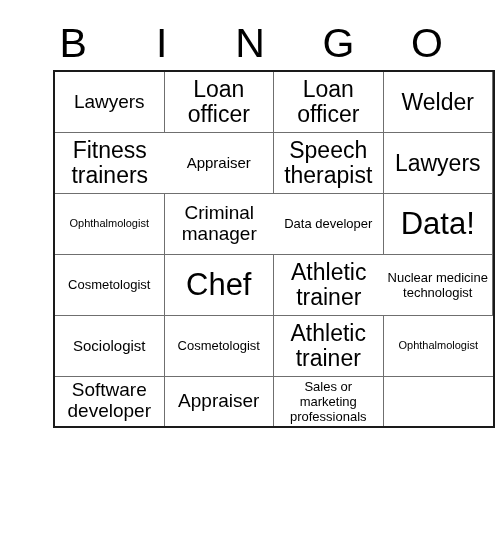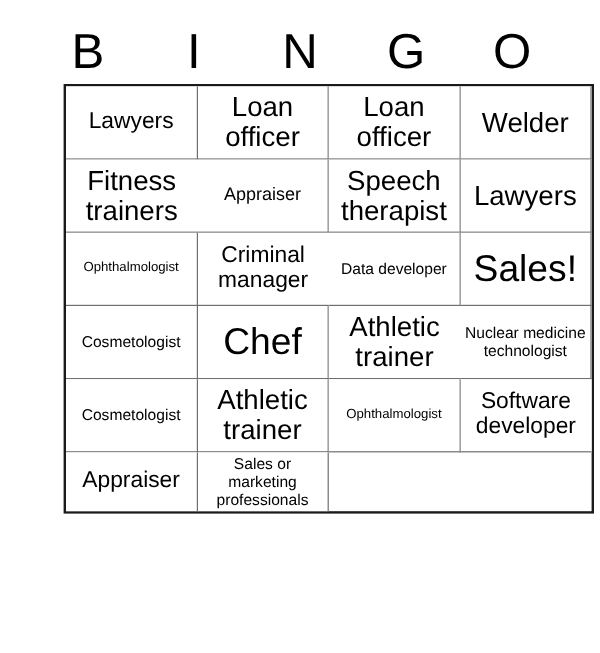--- a/index.html
+++ b/index.html
@@ -128,33 +128,36 @@
       <div class="cell">
         <span class="cell-text fs-xs">Ophthalmologist</span>
       </div>
       <div class="cell">
         <span class="cell-text fs-lg">Criminal manager</span>
       </div>
       <div class="cell">
         <span class="cell-text fs-sm">Data developer</span>
       </div>
       <div class="cell">
-        <span class="cell-text fs-xxl">Sales!</span>
+        <span class="cell-text fs-xxl">Data!</span>
       </div>
       <div class="cell">
         <span class="cell-text fs-sm">Cosmetologist</span>
       </div>
       <div class="cell">
         <span class="cell-text fs-xxl">Chef</span>
       </div>
       <div class="cell">
         <span class="cell-text fs-xl">Athletic trainer</span>
       </div>
       <div class="cell">
         <span class="cell-text fs-sm">Nuclear medicine technologist</span>
+      </div>
+      <div class="cell">
+        <span class="cell-text fs-md">Sociologist</span>
       </div>
       <div class="cell">
         <span class="cell-text fs-sm">Cosmetologist</span>
       </div>
       <div class="cell">
         <span class="cell-text fs-xl">Athletic trainer</span>
       </div>
       <div class="cell">
         <span class="cell-text fs-xs">Ophthalmologist</span>
       </div>

